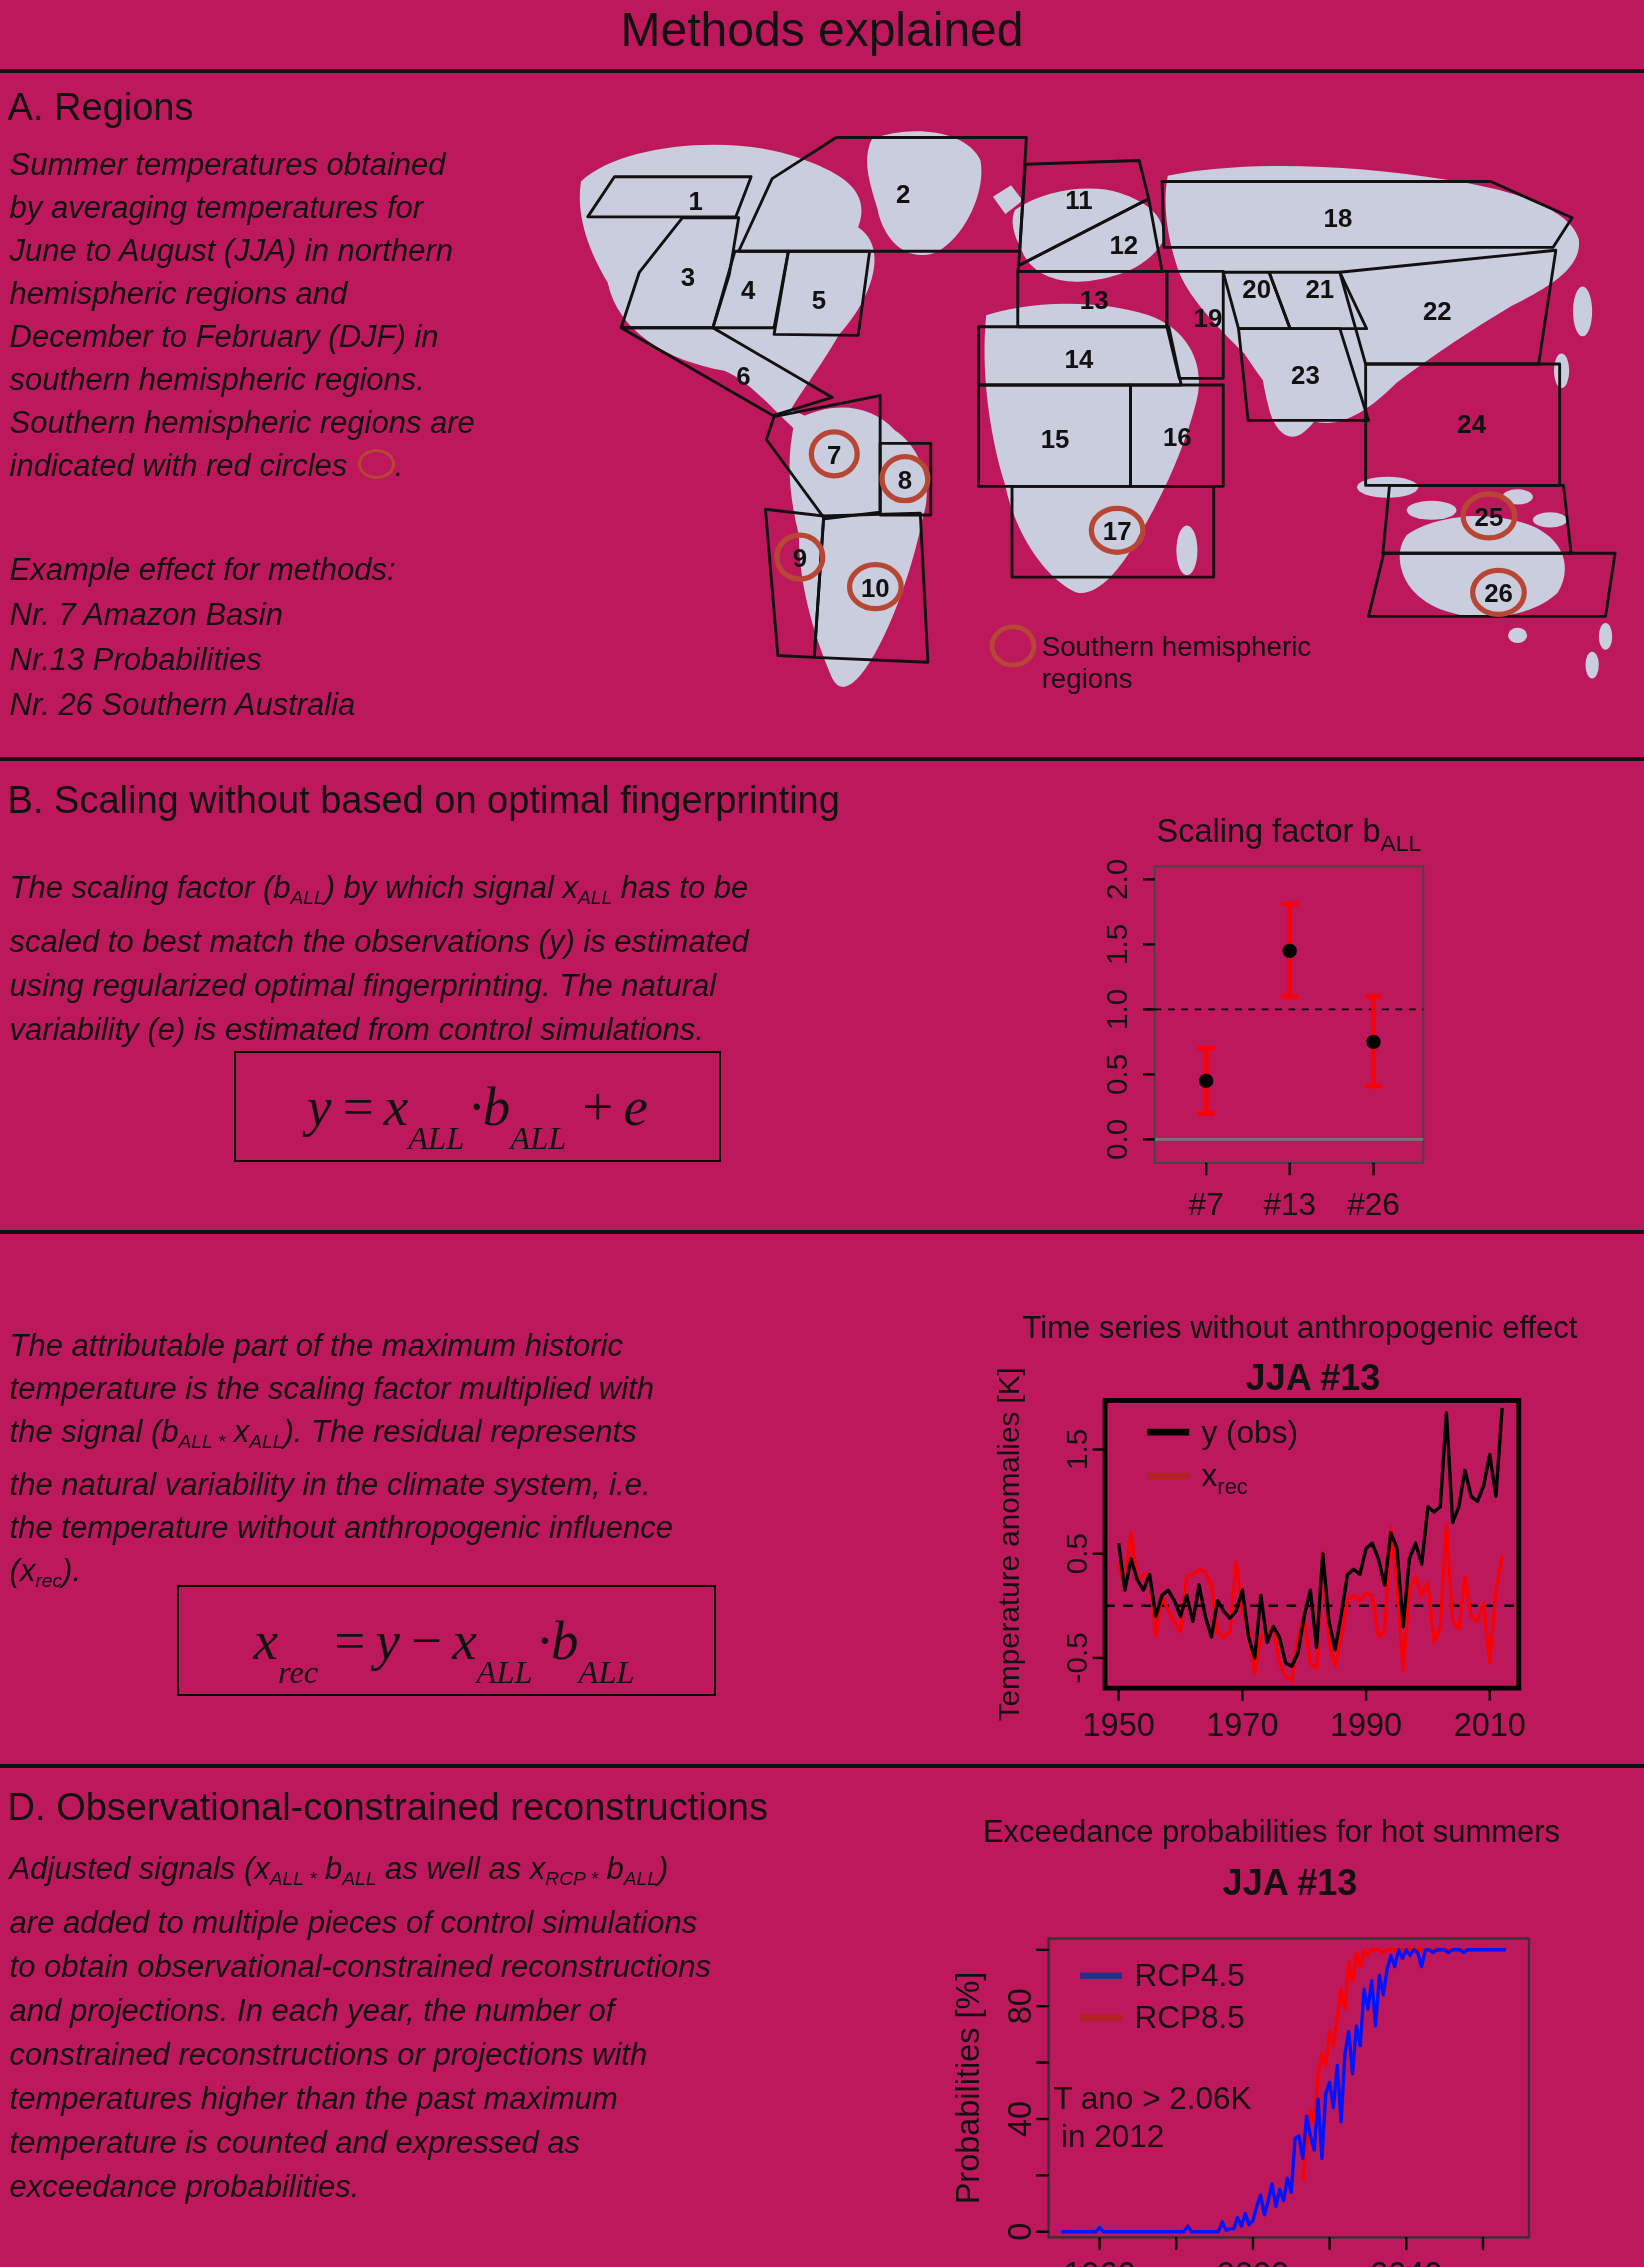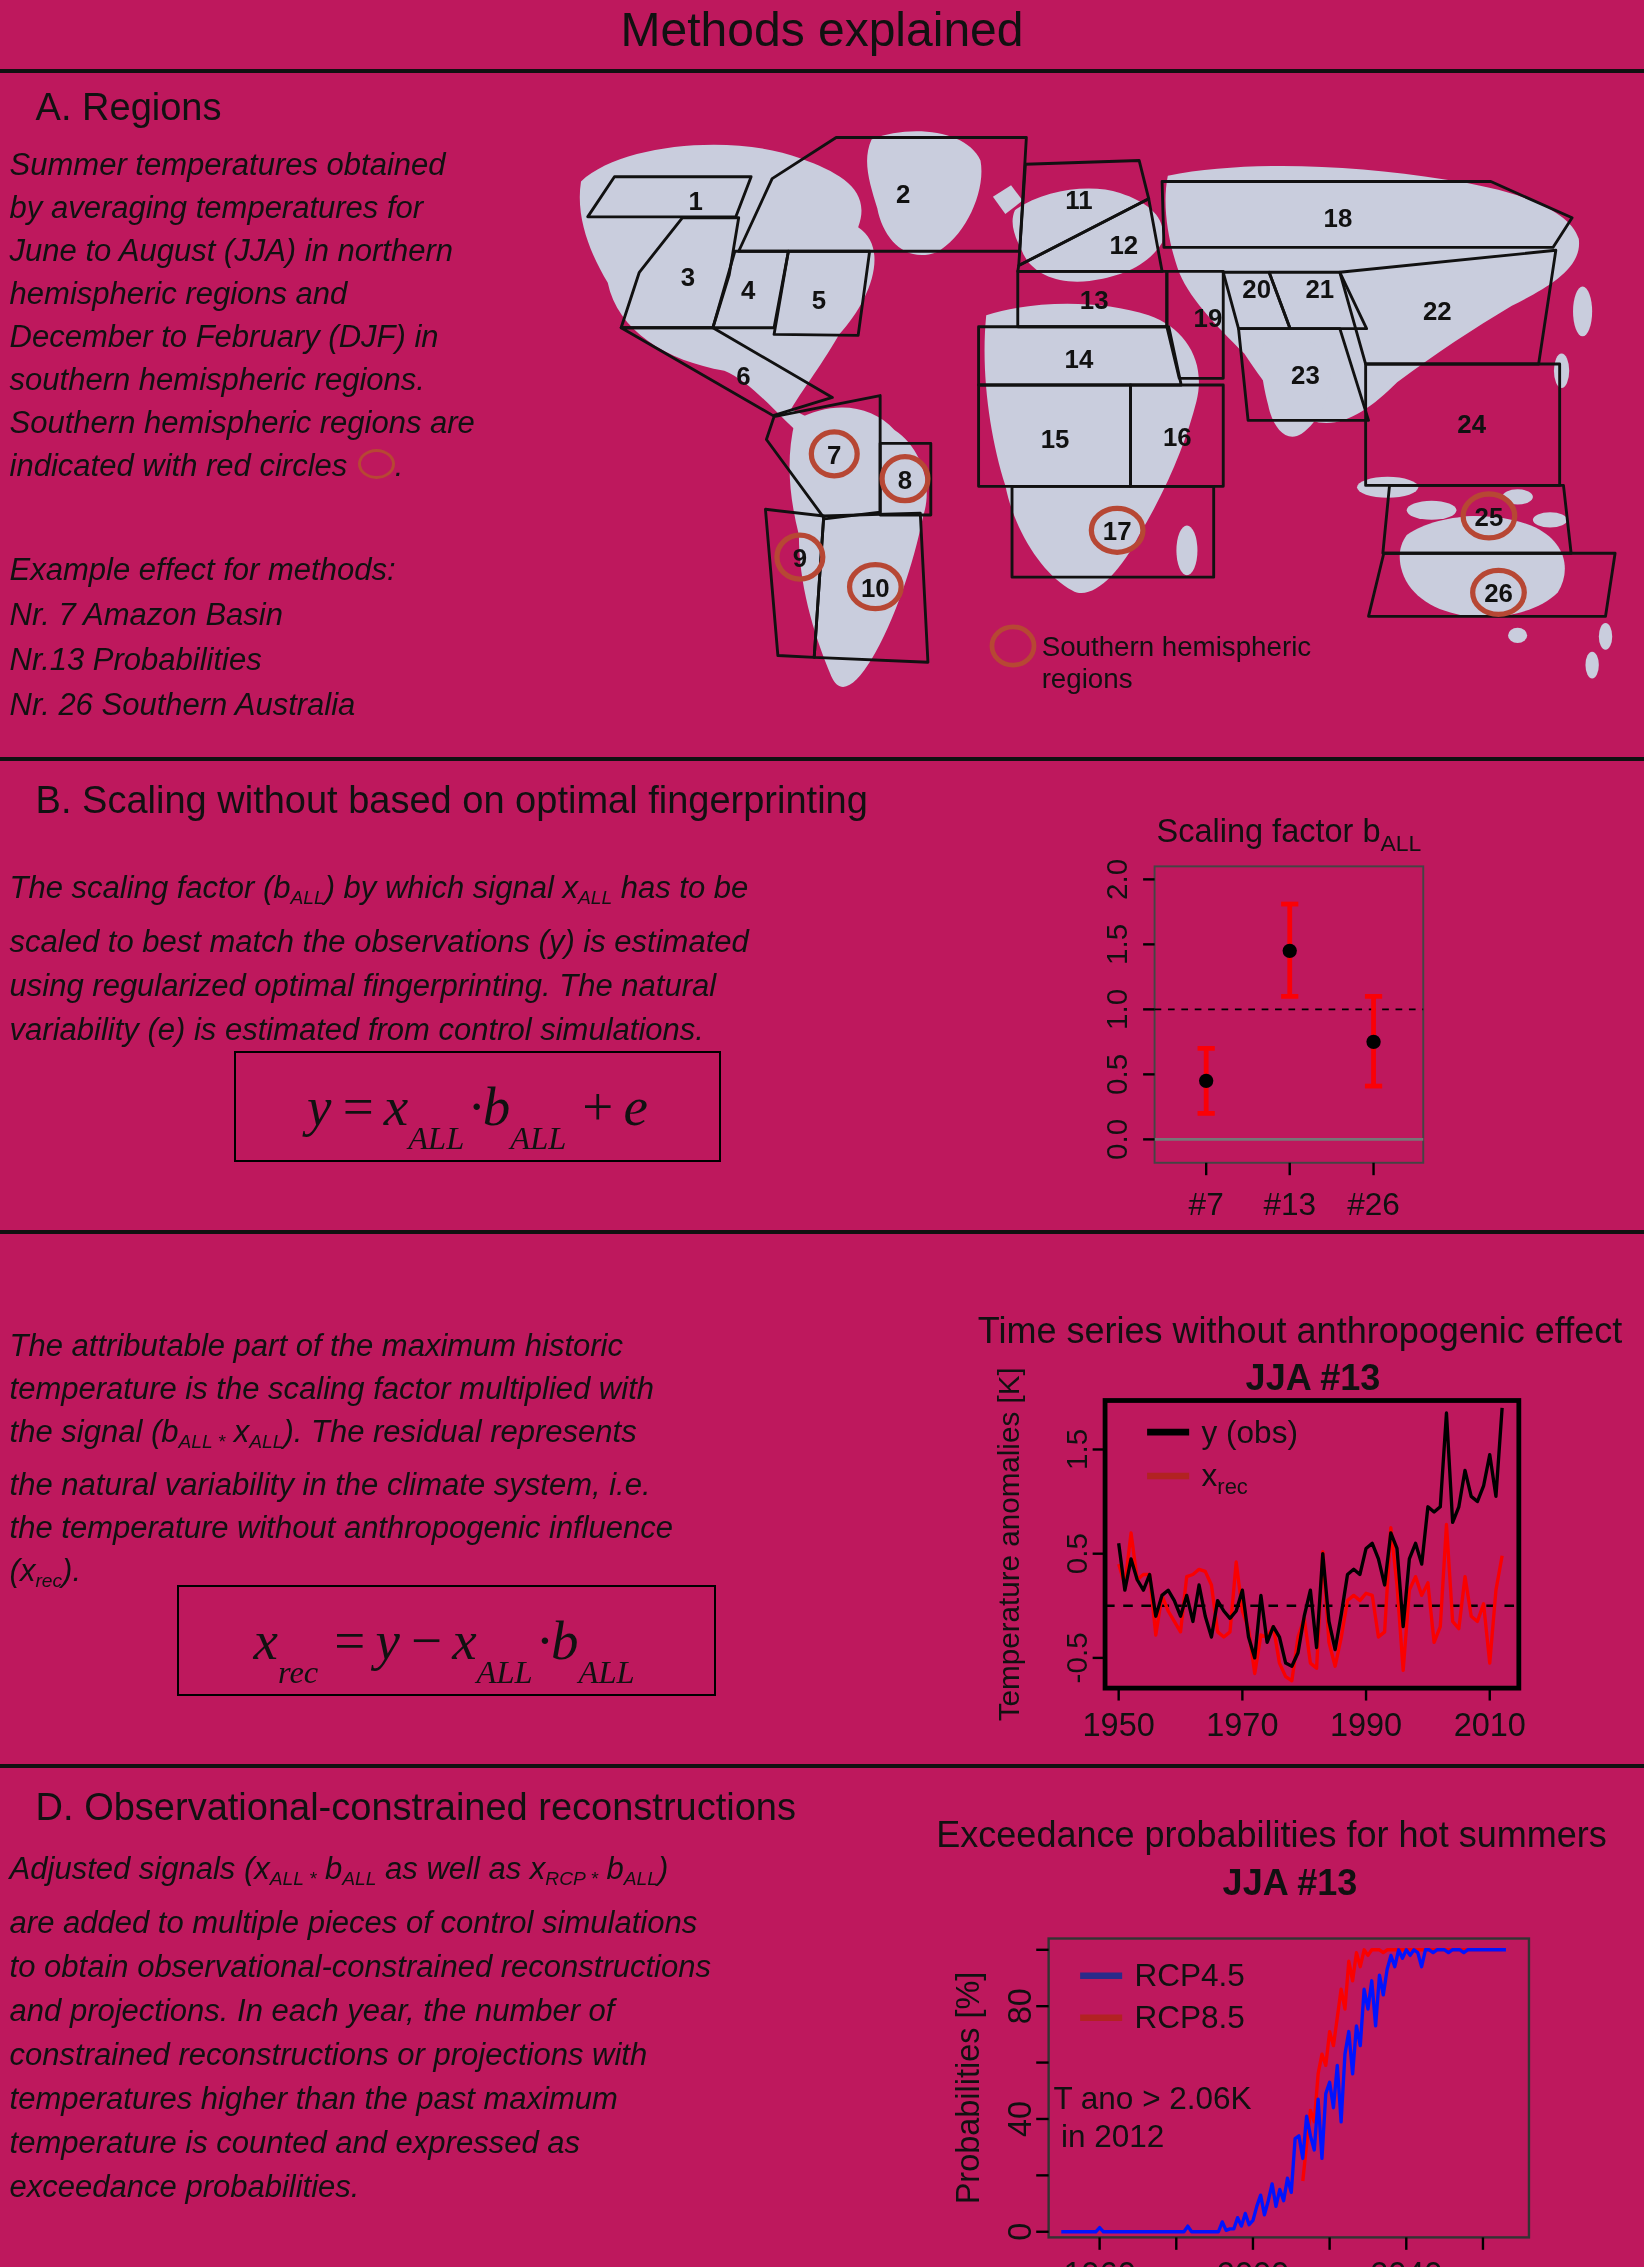--- a/index.html
+++ b/index.html
@@ -1,32 +1,32 @@
 <!DOCTYPE html>
 <html><head>
 <meta charset="utf-8">
 <style>
   html,body{margin:0;padding:0;background:#fff;}
   .page{position:relative;width:1644px;height:2267px;background:#be185d;overflow:hidden;
         font-family:"Liberation Sans",sans-serif;color:#111;}
   .rule{position:absolute;left:0;width:1644px;height:3.8px;background:#111;}
   .page-title{position:absolute;left:0;top:1.9px;width:1644px;text-align:center;
               font-size:48px;letter-spacing:0;}
-  .sec-head{position:absolute;left:7.6px;font-size:38px;margin-left:28px;}
+  .sec-head{position:absolute;left:7.6px;font-size:38px;}
   .body-text{position:absolute;left:9.6px;font-size:31px;line-height:43px;font-style:italic;}
   .examples div{font-size:31px;line-height:45px;}
   sub.inl{font-size:0.62em;vertical-align:-0.30em;}
   .circle-icon{display:inline-block;width:31px;height:24px;border:3.8px solid #b74734;
                border-radius:50%;vertical-align:-2.9px;margin-left:1.9px;}
   .formula-box{position:absolute;border:2.9px solid #000;display:flex;align-items:center;
                justify-content:center;font-family:"Liberation Serif",serif;font-style:italic;
                font-size:55px;}
   .formula-box .f-s{font-size:32.5px;align-self:flex-end;line-height:1;padding-bottom:5.7px;margin-right:4.8px;}
   .formula-box .f-t{line-height:1;}
-  .plot-suptitle{position:absolute;text-align:center;font-size:36px;}
+  .plot-suptitle{position:absolute;text-align:center;font-size:31px;}
   .plot-title{position:absolute;text-align:center;font-size:36px;font-weight:bold;}
   svg{position:absolute;overflow:visible;}
   svg text{font-family:"Liberation Sans",sans-serif;fill:#111;}
 </style>
 </head>
 <body>
 
 <div class="page">
 
   <div class="page-title">Methods explained</div>

